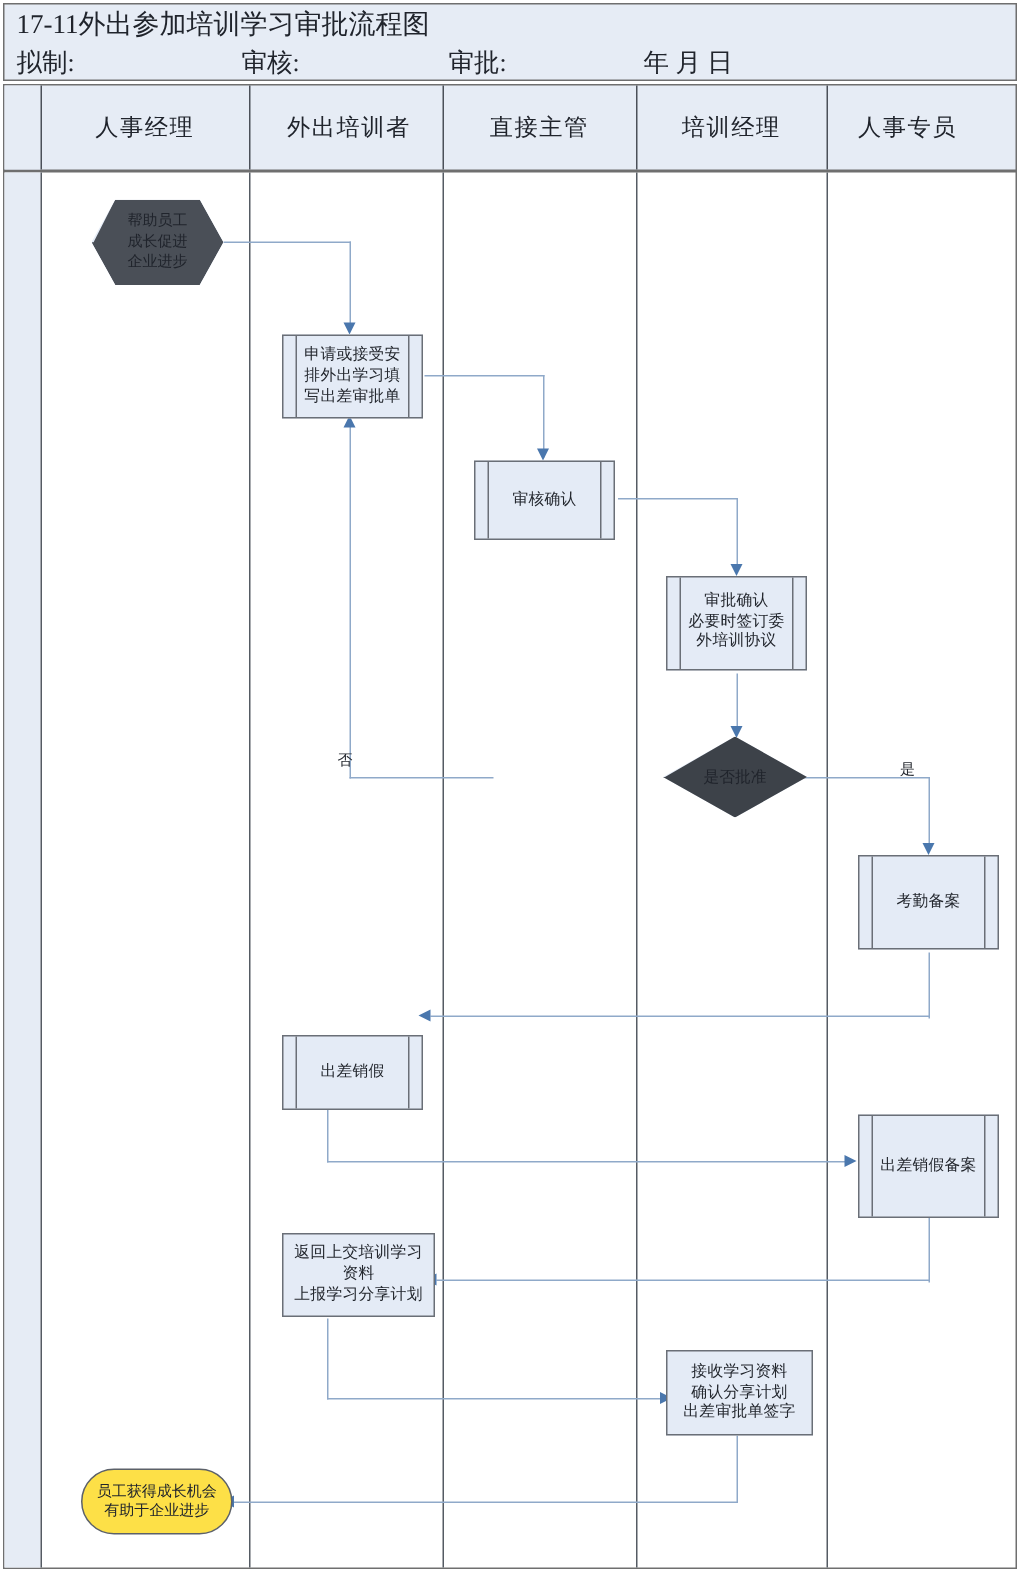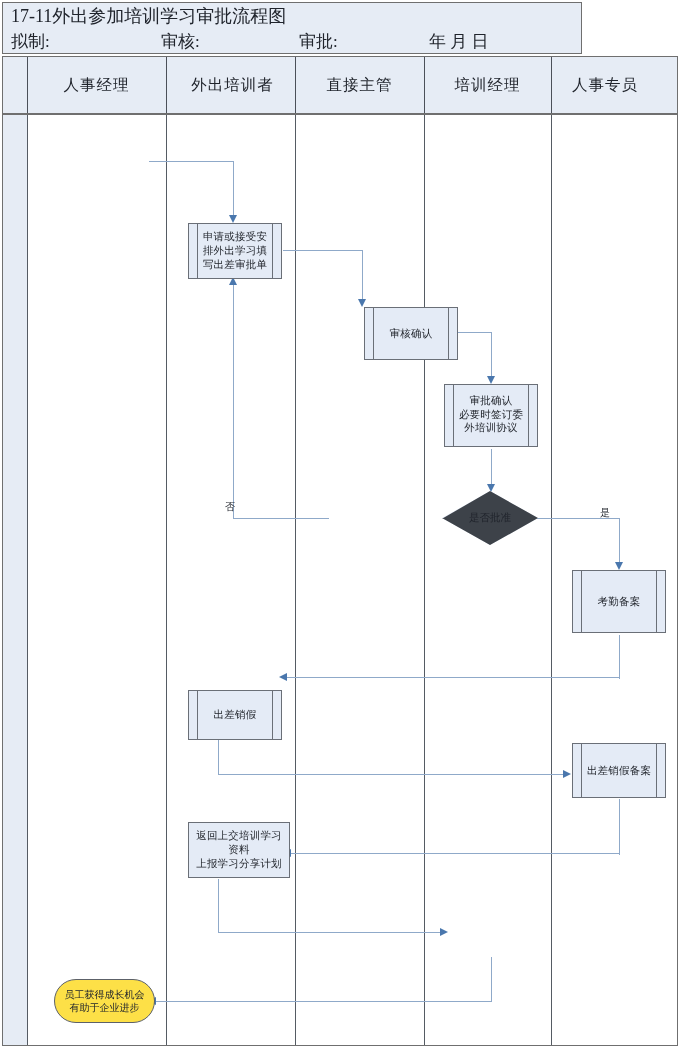--- a/index.html
+++ b/index.html
@@ -5,21 +5,21 @@
   html,body{margin:0;padding:0;background:#ffffff;}
   body{
     font-family:"Liberation Serif","DejaVu Serif",serif;
     width:682px;height:1048px;position:relative;overflow:hidden;
     color:#20242c;
   }
   #sheet{position:absolute;left:0;top:0;width:682px;height:1048px;}
 
   
   .titlebox{
-    position:absolute;left:2px;top:2px;width:580px;height:52px;
+    position:absolute;left:2px;top:2px;width:676px;height:52px;
     background:#e6ecf5;border:1.2px solid #6f6f6f;box-sizing:border-box;
   }
   .t-line1{
     position:absolute;left:8px;top:1px;font-size:18px;letter-spacing:0px;
     white-space:nowrap;
   }
   .t-line2{
     position:absolute;left:8px;top:27px;font-size:17px;white-space:nowrap;
   }
   .t-line2 span{display:inline-block;}
@@ -185,28 +185,34 @@
     <div class="arrow left" style="left:280px;top:734px;"></div>
 
     <div class="conn v" style="left:215px;top:764px;height:54px;"></div>
     <div class="conn h" style="left:215px;top:817px;width:225px;"></div>
     <div class="arrow right" style="left:437px;top:813px;"></div>
 
     <div class="conn v" style="left:488px;top:842px;height:45px;"></div>
     <div class="conn h" style="left:152px;top:886px;width:337px;"></div>
     <div class="arrow left" style="left:145px;top:882px;"></div>
 
+    <div class="shape hexa" style="left:58px;top:18px;width:88px;height:57px;">
+      <div class="edge"></div>
+      <div class="htxt" style="white-space:pre-line;">帮助员工
+成长促进
+企业进步</div>
+    </div>
 
     <div class="shape proc pre" style="left:185px;top:108px;width:94px;height:56px;">
       <div class="inner" style="white-space:pre-line;">申请或接受安
 排外出学习填
 写出差审批单</div>
     </div>
 
-    <div class="shape proc pre" style="left:313px;top:192px;width:94px;height:53px;margin-left:48px;">
+    <div class="shape proc pre" style="left:313px;top:192px;width:94px;height:53px;">
       <div class="inner" style="white-space:pre-line;">审核确认</div>
     </div>
 
     <div class="shape proc pre" style="left:441px;top:269px;width:94px;height:63px;">
       <div class="inner" style="white-space:pre-line;font-family:Liberation Mono, monospace;">审批确认
 必要时签订委
 外培训协议</div>
     </div>
 
     <div class="shape diamond" style="left:439px;top:376px;width:96px;height:54px;">
@@ -216,30 +222,35 @@
     </div>
 
     <div class="shape proc pre" style="left:569px;top:455px;width:94px;height:63px;">
       <div class="inner">考勤备案</div>
     </div>
 
     <div class="shape proc pre" style="left:185px;top:531px;width:94px;height:50px;margin-top:44px;">
       <div class="inner">出差销假</div>
     </div>
 
-    <div class="shape proc pre" style="left:569px;top:628px;width:94px;height:55px;">
+    <div class="shape proc pre" style="left:569px;top:628px;width:94px;height:69px;">
       <div class="inner">出差销假备案</div>
     </div>
 
     <div class="shape proc" style="left:185px;top:707px;width:102px;height:56px;">
       <div class="inner" style="white-space:pre-line;">返回上交培训学习
 资料
 上报学习分享计划</div>
     </div>
 
+    <div class="shape proc" style="left:441px;top:785px;width:98px;height:57px;">
+      <div class="inner" style="white-space:pre-line;">接收学习资料
+确认分享计划
+出差审批单签字</div>
+    </div>
 
     <div class="shape term" style="left:51px;top:864px;width:101px;height:44px;">
       <div style="white-space:pre-line;">员工获得成长机会
 有助于企业进步</div>
     </div>
 
   </div>
 </div>
 
 </body></html>

